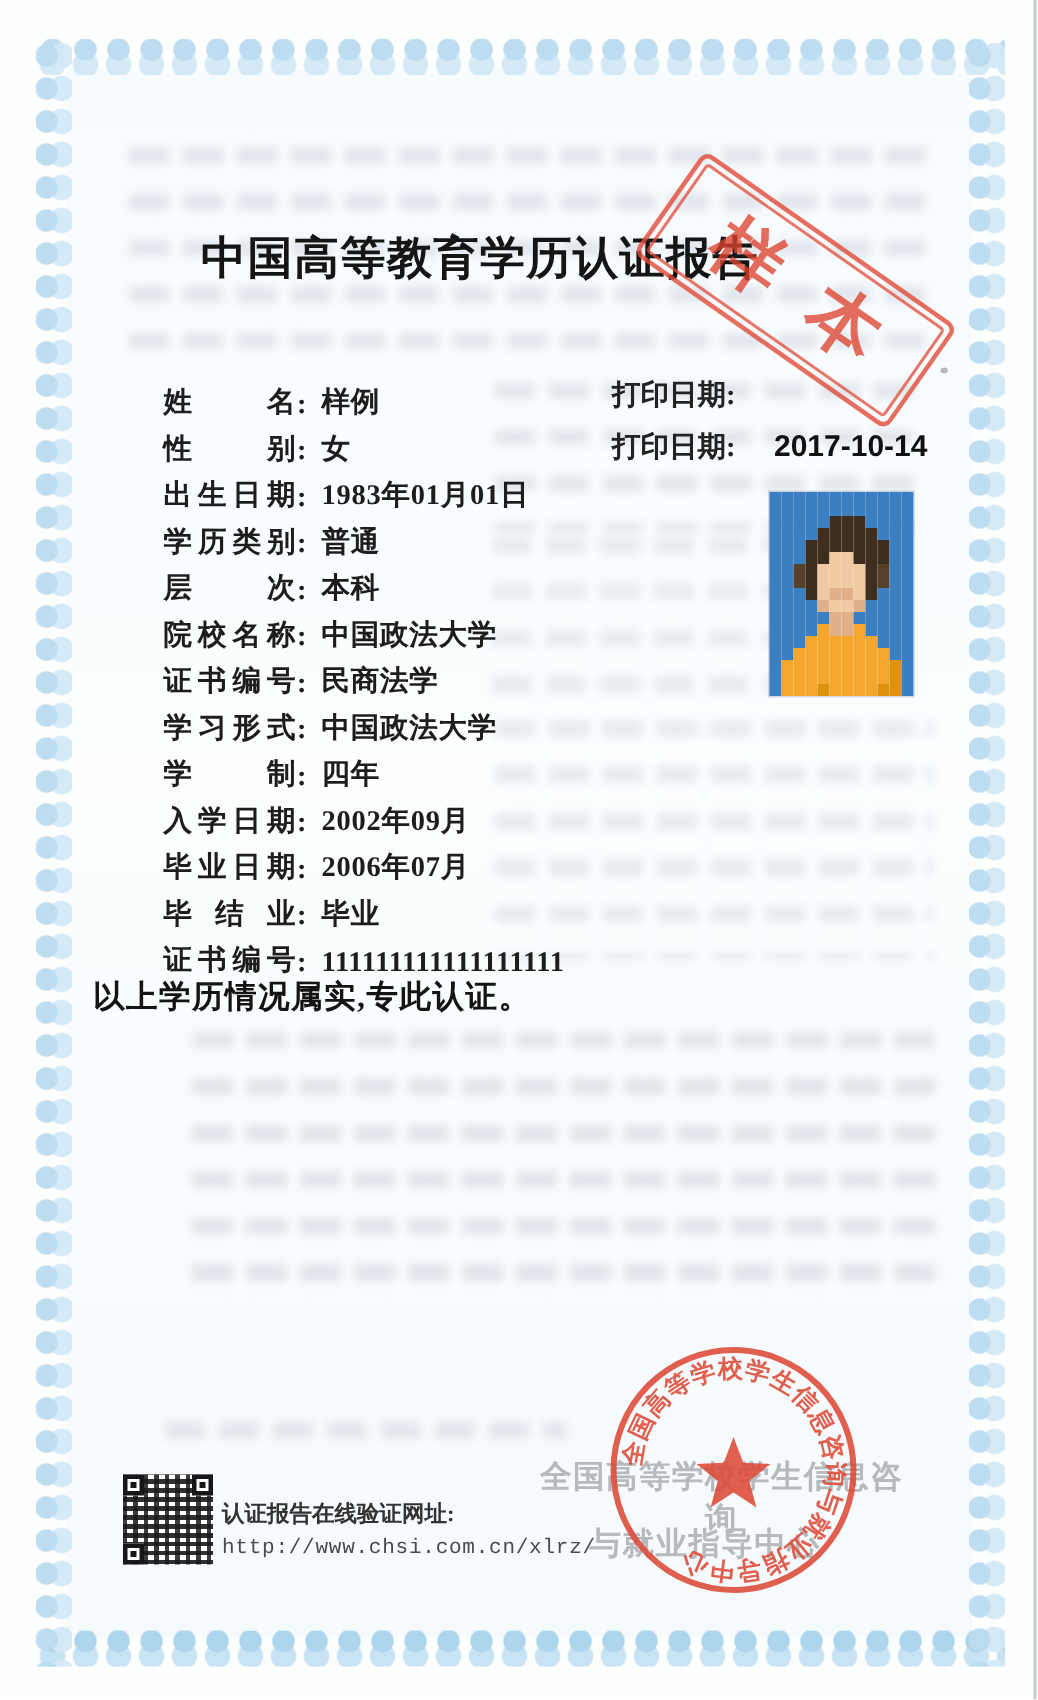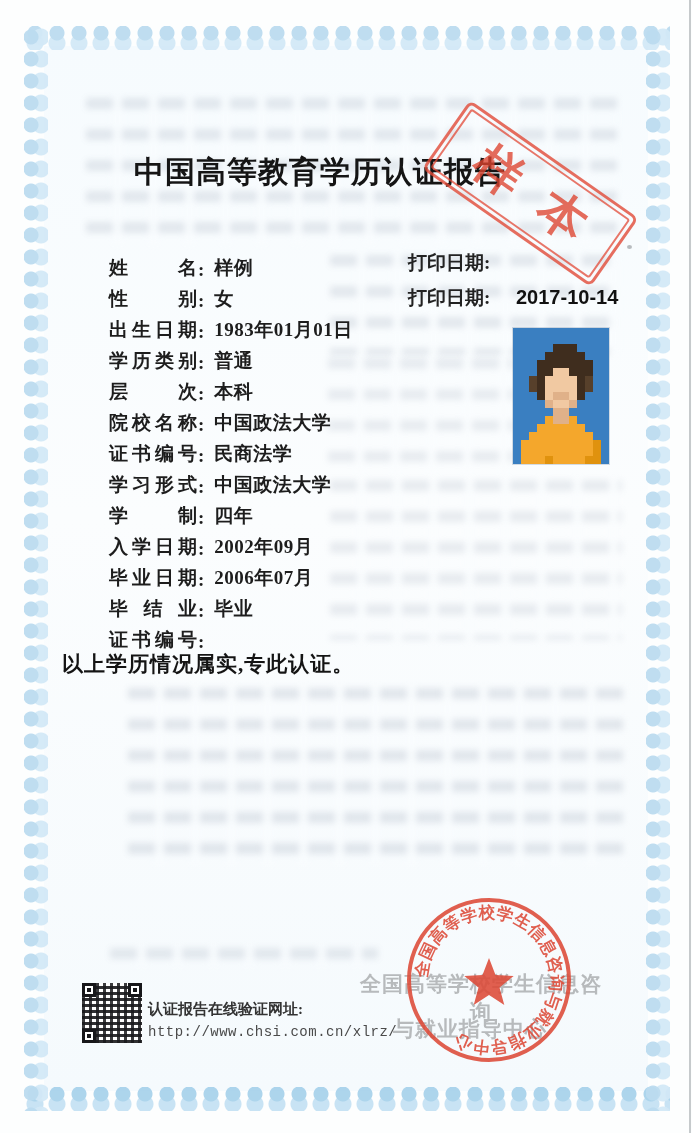--- a/index.html
+++ b/index.html
@@ -203,20 +203,21 @@
         <span class="fvalue">2006年07月</span>
       </div>
       <div class="field-row">
         <span class="flabel">毕结业</span>
         <span class="fcolon">:</span>
         <span class="fvalue">毕业</span>
       </div>
       <div class="field-row">
         <span class="flabel">证书编号</span>
         <span class="fcolon">:</span>
+        <span class="fvalue">111111111111111111</span>
       </div>
     </div>
 
   <div class="statement">以上学历情况属实,专此认证。</div>
 
   <div class="photo">
       <div style="background: rgb(58, 127, 193);"></div>
       <div style="background: rgb(58, 127, 193);"></div>
       <div style="background: rgb(58, 127, 193);"></div>
       <div style="background: rgb(58, 127, 193);"></div>

